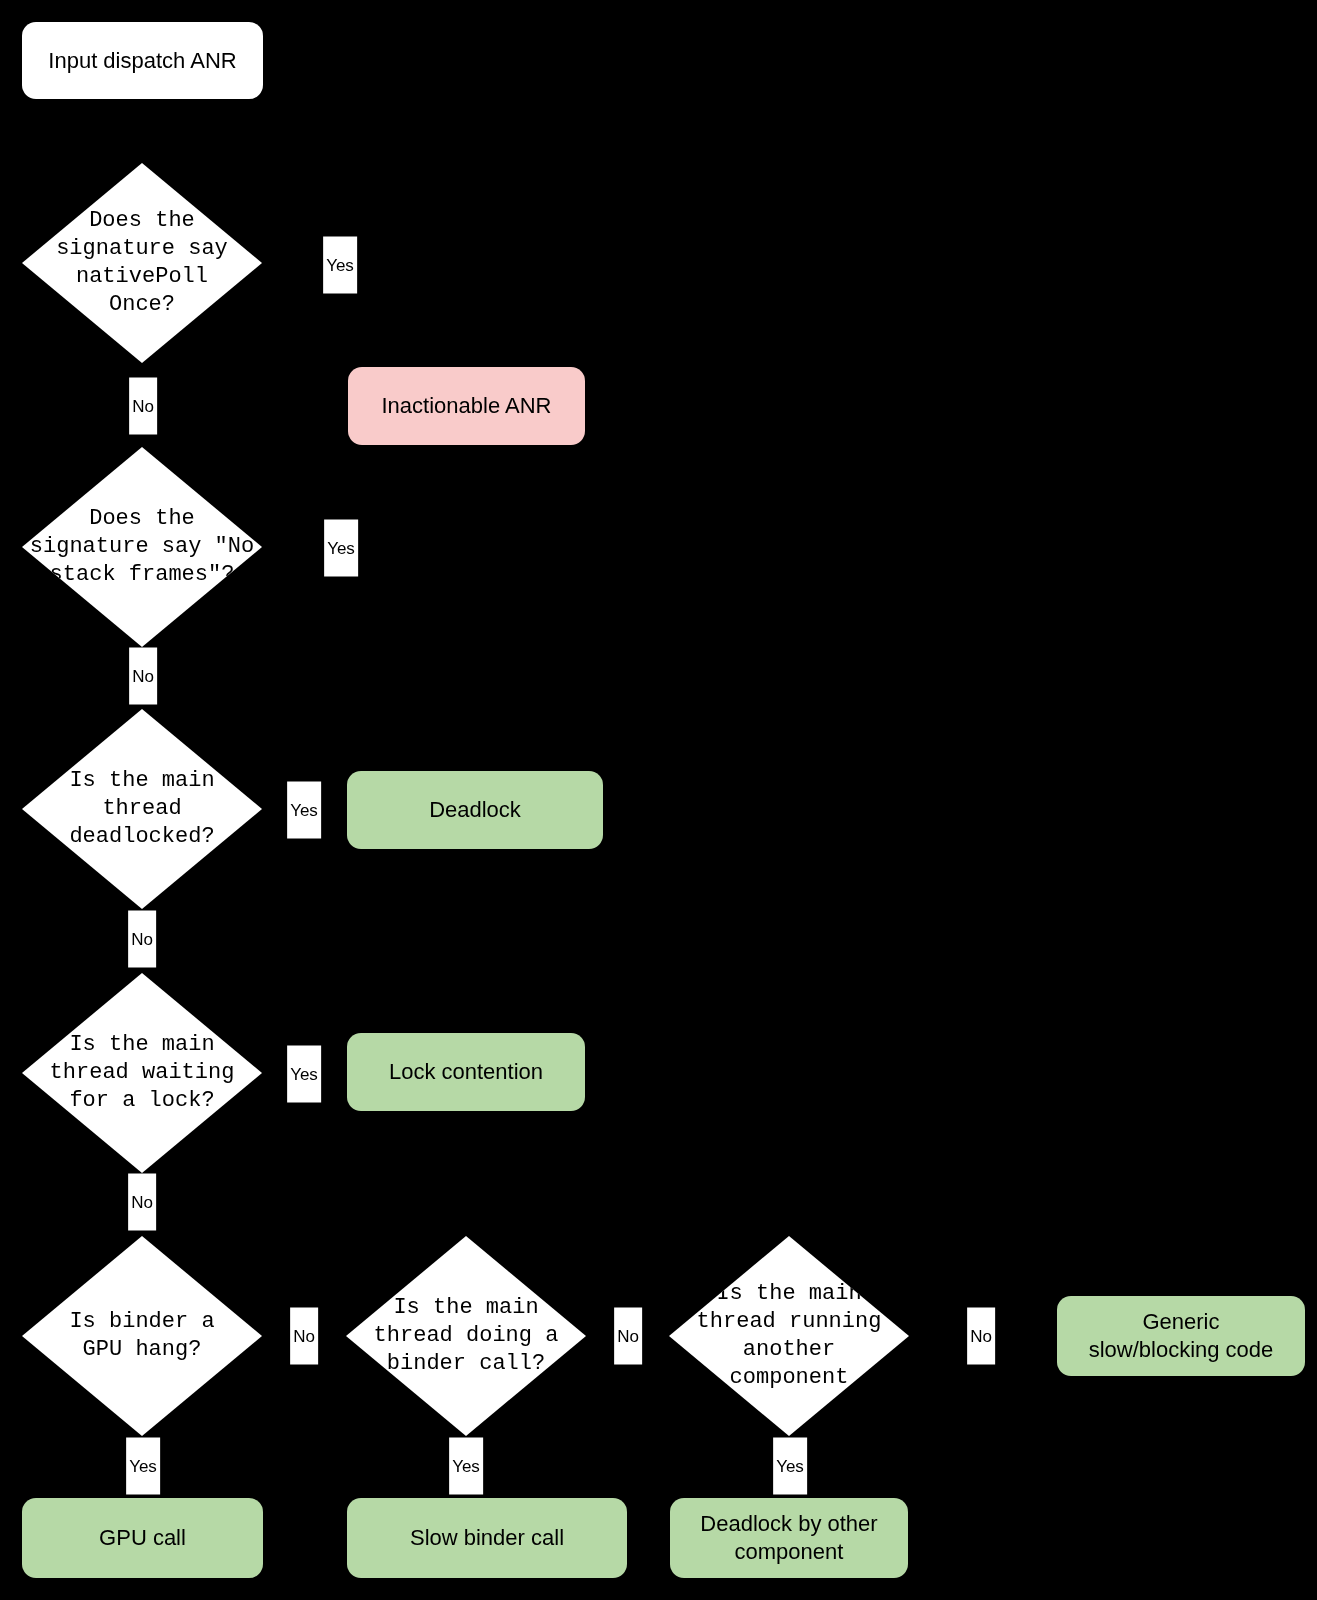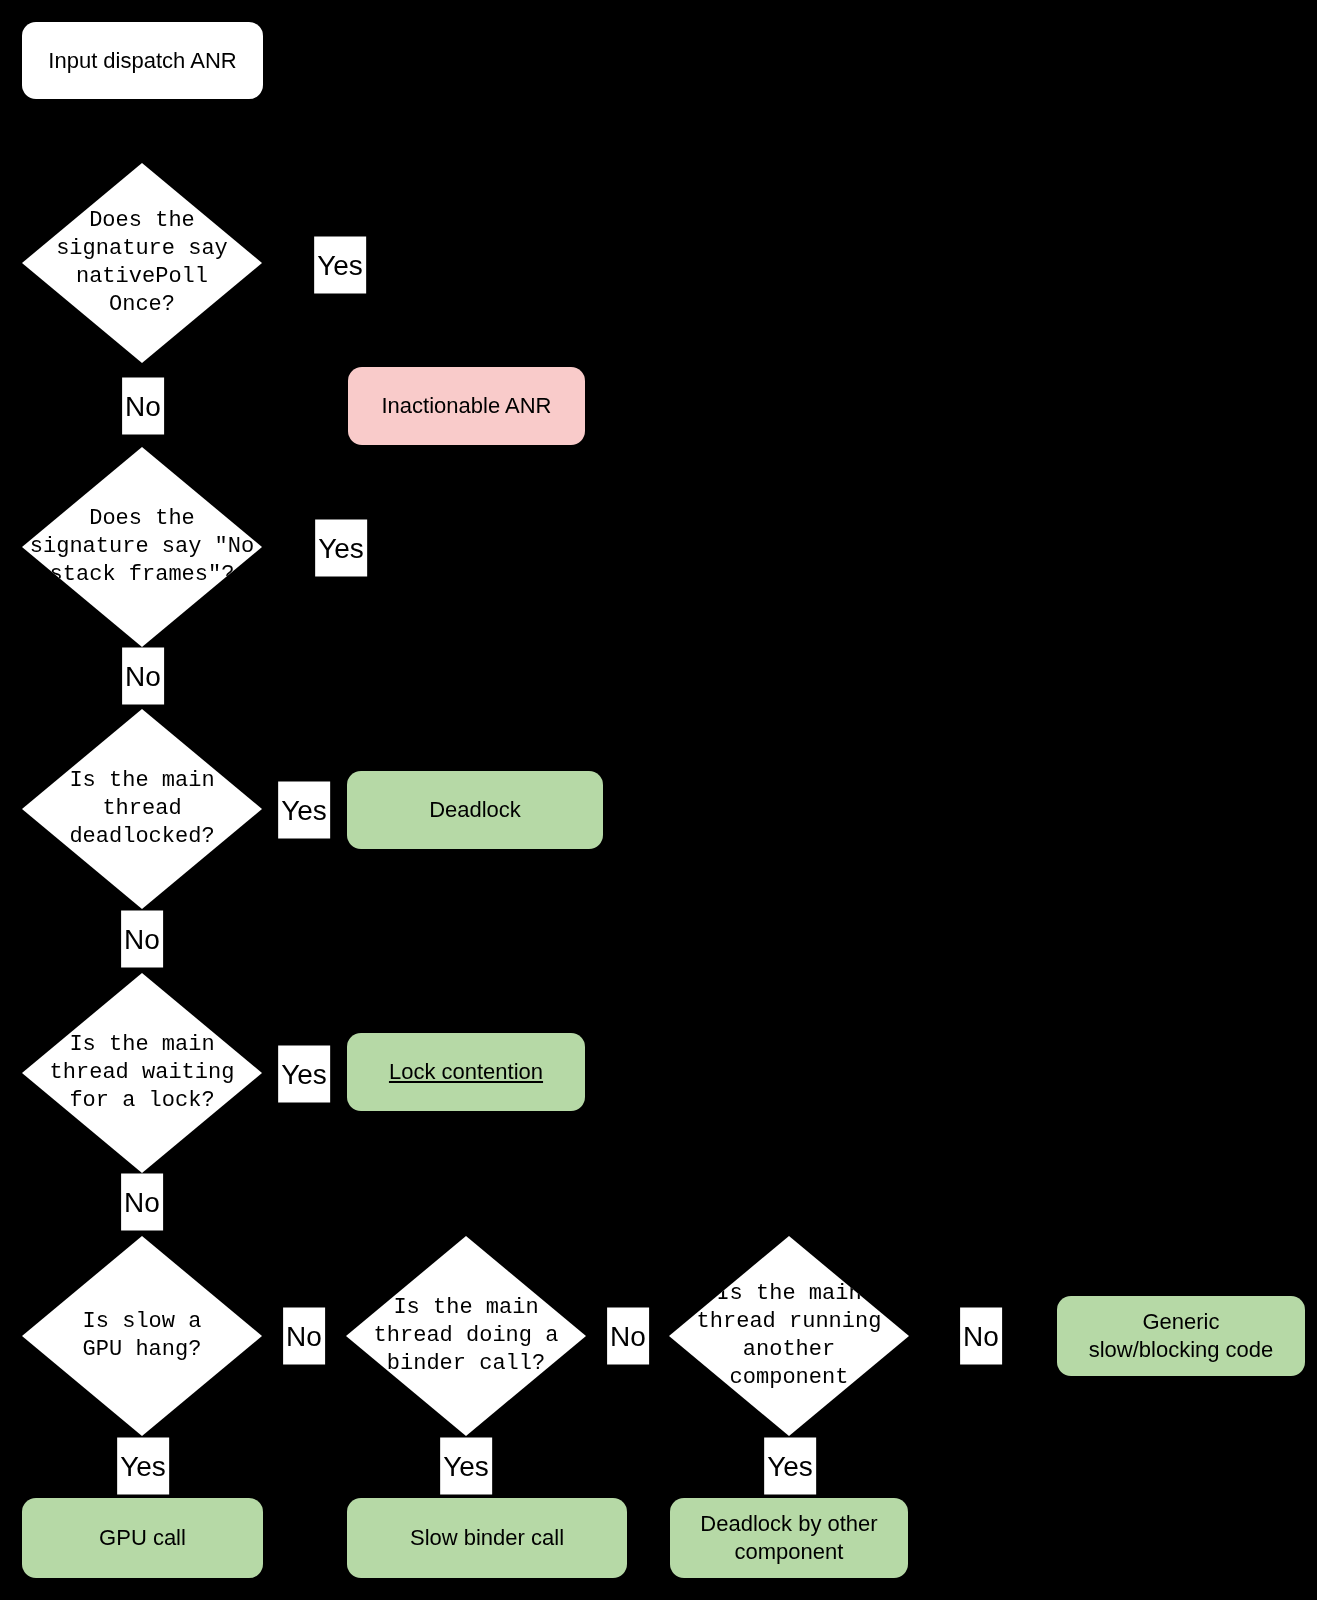--- a/index.html
+++ b/index.html
@@ -35,34 +35,34 @@
   .decision{
     background:var(--node-fill,#fff);
     clip-path:polygon(50% 0,100% 50%,50% 100%,0 50%);
     font-family:Liberation Mono, monospace;
   }
   .chip{
     position:absolute;
     transform:translate(-50%,-50%);
     background:var(--node-fill,#fff);
     color:var(--ink,#000);
-    font-size:28px;
+    font-size:17px;
     line-height:25px;
     padding:16px 3px;
   }
 
   
   #node-start      {left:22px;  top:22px;   width:241px; height:77px;}
   #node-d1         {left:22px;  top:163px;  width:240px; height:200px;}
   #node-inactionable{left:348px; top:367px;  width:237px; height:78px;}
   #node-d2         {left:22px;  top:447px;  width:240px; height:200px;}
   #node-d3         {left:22px;  top:709px;  width:240px; height:200px;}
   #node-deadlock   {left:347px; top:771px;  width:256px; height:78px;}
   #node-d4         {left:22px;  top:973px;  width:240px; height:200px;}
-  #node-lock       {left:347px; top:1033px; width:238px; height:78px;text-decoration:underline;}
+  #node-lock       {left:347px; top:1033px; width:238px; height:78px;}
   #node-da         {left:22px;  top:1236px; width:240px; height:200px;}
   #node-db         {left:346px; top:1236px; width:240px; height:200px;}
   #node-dc         {left:669px; top:1236px; width:240px; height:200px;}
   #node-generic    {left:1057px;top:1296px; width:248px; height:80px;}
   #node-gpu        {left:22px;  top:1498px; width:241px; height:80px;}
   #node-slow       {left:347px; top:1498px; width:280px; height:80px;}
   #node-blocked    {left:670px; top:1498px; width:238px; height:80px;}
 
   #chip-d1-yes {left:340px; top:265px;}
   #chip-d1-no  {left:143px; top:406px;}
@@ -99,21 +99,21 @@
   <div class="node decision" id="node-d3">Is the main
 thread
 deadlocked?</div>
   <div class="node rect terminal-green" id="node-deadlock">Deadlock</div>
 
   <div class="node decision" id="node-d4">Is the main
 thread waiting
 for a lock?</div>
   <div class="node rect terminal-green" id="node-lock">Lock contention</div>
 
-  <div class="node decision" id="node-da">Is slow a
+  <div class="node decision" id="node-da">Is binder a
 GPU hang?</div>
   <div class="node decision" id="node-db">Is the main
 thread doing a
 binder call?</div>
   <div class="node decision" id="node-dc">Is the main
 thread running
 another
 component</div>
   <div class="node rect terminal-green" id="node-generic">Generic
 slow/blocking code</div>

